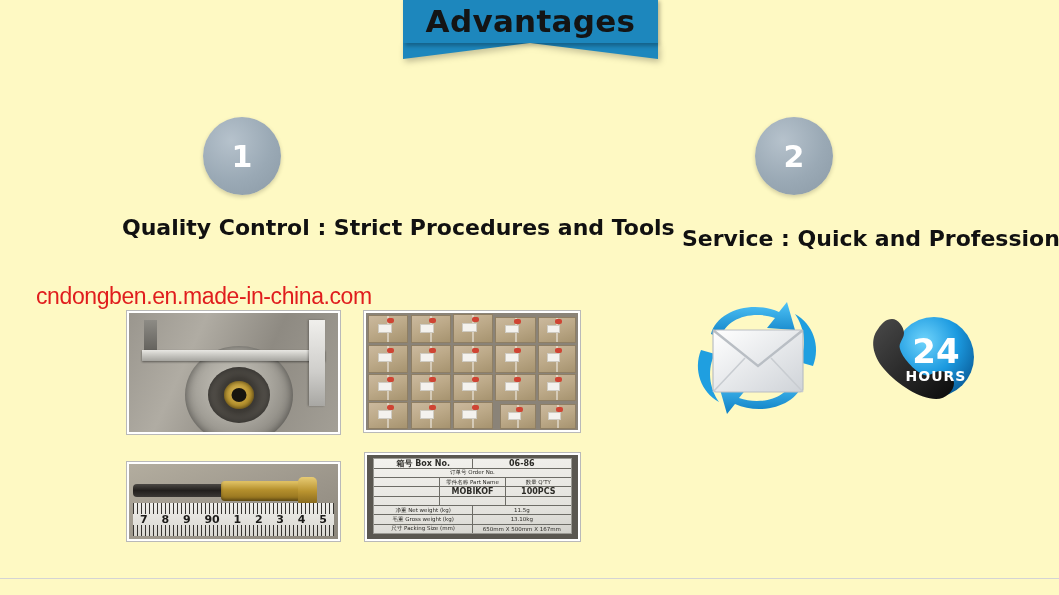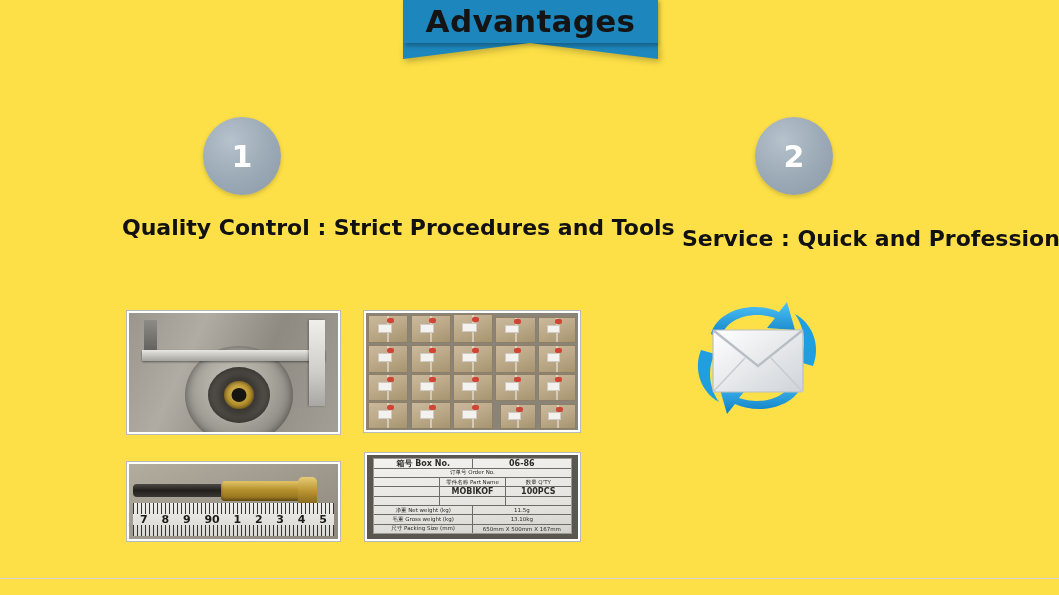--- a/index.html
+++ b/index.html
@@ -2,21 +2,21 @@
 <html><head>
 <meta charset="utf-8">
 <style>
   html,body{margin:0;padding:0;}
   body{
     width:1059px;height:595px;
     background:#ffffff;
     font-family:"Liberation Sans", sans-serif;
     overflow:hidden;position:relative;
   }
-  .slide{position:absolute;inset:0;background:#fde047;}
+  .slide{position:absolute;inset:0;background:#fef9c3;}
 
   
   .banner{
     position:absolute;left:403px;top:-2px;width:255px;height:45px;
     background:#1d87bd;
     box-shadow:2px 3px 4px rgba(0,0,0,.28);
     display:flex;align-items:center;justify-content:center;
   }
   .banner-label{
     color:#141414;font-size:31px;font-weight:bold;letter-spacing:.3px;
@@ -211,20 +211,21 @@
   <div class="numcircle" id="circle1">
     <span>1</span>
   </div>
   <div class="heading" id="head1">Quality Control : Strict Procedures and Tools</div>
 
   <div class="numcircle" id="circle2">
     <span>2</span>
   </div>
   <div class="heading" id="head2">Service :  Quick and Professional</div>
 
+  <div class="watermark">cndongben.en.made-in-china.com</div>
 
   <div class="photo" id="photo-caliper">
     <div class="pad">
       <div class="drum-bg"></div>
       <div class="drum">
         <div class="drum-inner">
           <div class="drum-hub">
             <div class="drum-bore"></div>
           </div>
         </div>
@@ -405,15 +406,34 @@
       <path d="M28 38 C 34 14, 70 4, 96 16 L 104 6 L 112 34 L 84 32 L 92 22 C 70 14, 42 22, 38 42 Z" fill="url(#blueA)"></path>
       <path d="M120 86 C 114 110, 78 120, 52 108 L 44 118 L 36 90 L 64 92 L 56 102 C 78 110, 106 102, 110 82 Z" fill="url(#blueA)"></path>
       <path d="M18 54 C 10 74, 18 96, 36 106 C 26 92, 24 72, 32 58 Z" fill="#1f9fe0"></path>
       <path d="M130 70 C 138 50, 130 28, 112 18 C 122 32, 124 52, 116 66 Z" fill="#1f9fe0"></path>
       <rect x="30" y="34" width="90" height="62" rx="3" fill="url(#env)" stroke="#b9bec4" stroke-width="1.2"></rect>
       <path d="M30 34 L75 70 L120 34" fill="none" stroke="#b9bec4" stroke-width="2.4"></path>
       <path d="M30 96 L62 62 M120 96 L88 62" fill="none" stroke="#c8ccd1" stroke-width="1.6"></path>
     </svg>
   </div>
 
+  <div class="svc-icon" id="icon-24h">
+    <svg viewBox="0 0 118 108" width="118" height="108" aria-hidden="true">
+      <defs>
+        <radialGradient id="blueBall" cx="38%" cy="30%" r="75%">
+          <stop offset="0" stop-color="#6fd3fb"></stop>
+          <stop offset="55%" stop-color="#1c9ae0"></stop>
+          <stop offset="100%" stop-color="#0a5f9c"></stop>
+        </radialGradient>
+        <linearGradient id="blk" x1="0" y1="0" x2="1" y2="1">
+          <stop offset="0" stop-color="#4a4a4a"></stop>
+            <stop offset="1" stop-color="#0b0b0b"></stop>
+        </linearGradient>
+      </defs>
+      <circle cx="72" cy="50" r="40" fill="url(#blueBall)"></circle>
+      <path d="M16 22 C 8 32, 10 48, 22 62 C 36 78, 58 92, 74 92 C 84 92, 92 84, 92 76 C 92 70, 84 64, 78 64 C 72 64, 68 70, 62 68 C 52 64, 40 50, 38 42 C 36 36, 42 32, 42 26 C 42 20, 36 12, 30 12 C 24 12, 20 16, 16 22 Z" fill="url(#blk)"></path>
+      <text x="74" y="56" text-anchor="middle" font-family="DejaVu Sans, sans-serif" font-size="34" font-weight="bold" fill="#ffffff">24</text>
+      <text x="74" y="74" text-anchor="middle" font-family="DejaVu Sans, sans-serif" font-size="14" font-weight="bold" fill="#ffffff" letter-spacing="1">HOURS</text>
+    </svg>
+  </div>
 
   <div class="footer-rule"></div>
 </div>
 
 </body></html>

